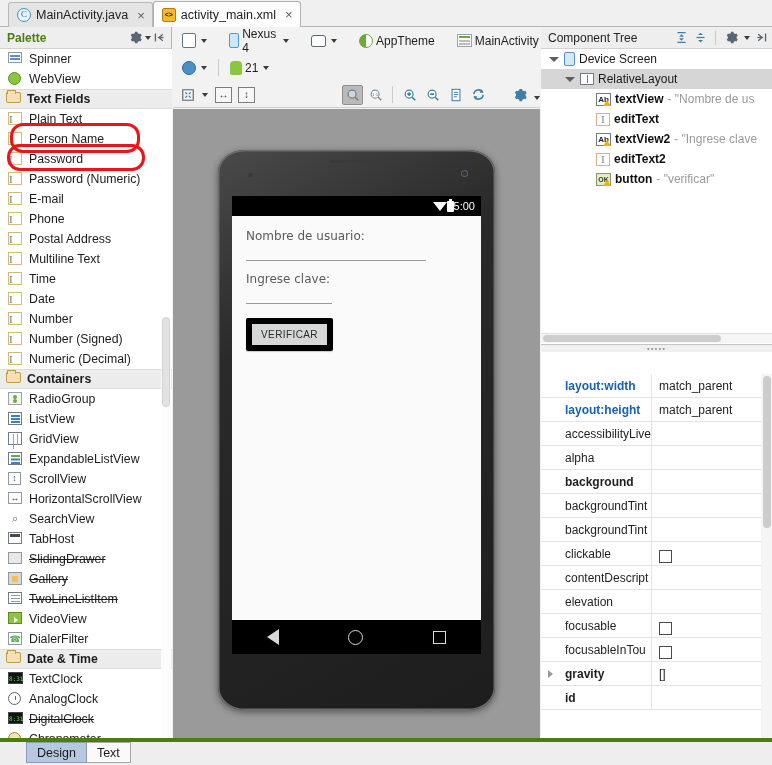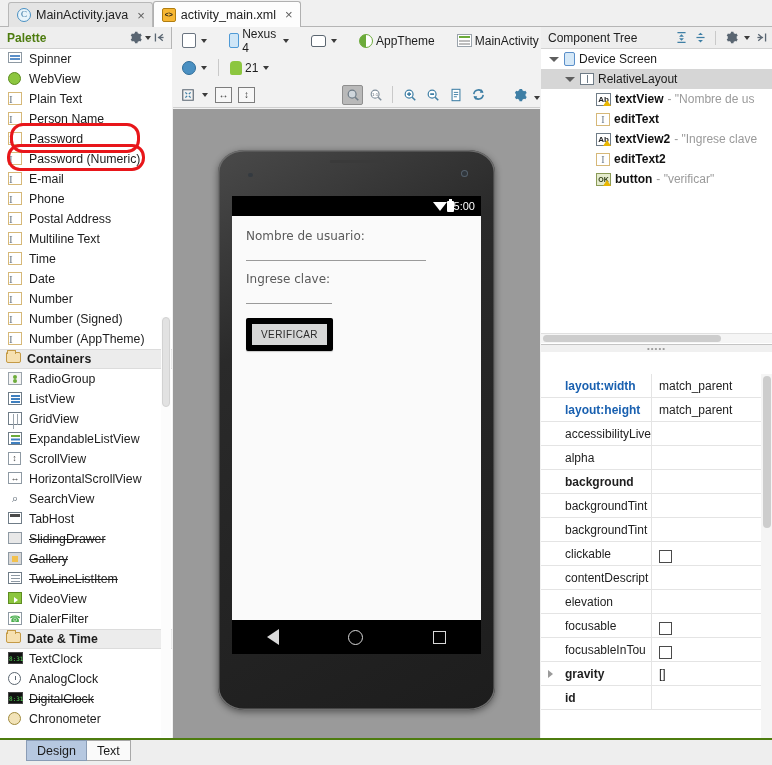--- a/index.html
+++ b/index.html
@@ -226,21 +226,21 @@
   .prop-name { width: 110px; padding-left: 24px; overflow: hidden; white-space: nowrap; color: #1e1e1e; }
   .prop-name.layout { color: #1960b0; font-weight: bold; }
   .prop-name.bold { font-weight: bold; }
   .prop-val { flex: 1; border-left: 1px solid #e4e4e4; padding-left: 7px; height: 24px; line-height: 24px; color: #1e1e1e; overflow:hidden; white-space:nowrap; }
   .prop-expander { position:absolute; left:7px; width:0;height:0;border-top:4px solid transparent;border-bottom:4px solid transparent;border-left:5px solid #9a9a9a; }
   .cbox { display:inline-block; width:13px;height:13px;border:1.3px solid #4a4a4a;background:#fff; vertical-align:middle; margin-top:5px;}
   #props-scroll { position:absolute; right:0; top:29px; width:11px; height:365px; background:#f5f5f5; }
   #props-scroll .thumb { width:8px; margin:2px auto; height:152px; background:#cdcdcd; border-radius:4px; }
 
   
-  #bottom { position: absolute; left: 0; bottom: 0; width: 772px; height: 27px; background: #eeeeee; border-top: 2px solid #4d7c0f; display:flex; align-items:flex-start; padding-left: 26px; }
+  #bottom { position: absolute; left: 0; bottom: 0; width: 772px; height: 27px; background: #eeeeee; border-top: 4px solid #4d7c0f; display:flex; align-items:flex-start; padding-left: 26px; }
   .btab { height: 21px; padding: 0 10px; font-size: 12.5px; display:flex;align-items:center; border:1px solid #a8a8a8; cursor: default; color:#1b1b1b; }
   .btab.active { background: #b6c8e0; border-color:#8a9cb5; font-weight: normal; }
   .btab.inactive { background: #fafafa; border-left: none; }
 
   
   #pal-sb { position:absolute; right:0; top:290px; width:10px; height:420px; background:#fcfcfc; }
   #pal-sb .thumb { width:8px;margin:0 auto;height:90px;background:#e2e2e2;border:1px solid #d2d2d2;border-radius:4px; }
 </style>
 </head>
 <body>
@@ -283,20 +283,26 @@
             <span class="ic-spinner" style="display: block; position: relative;"></span>
           </span>
           <span class="lbl">Spinner</span>
         </div>
         <div class="pal-row">
           <span class="pal-ico">
             <span class="ic-globe" style="display: block; position: relative;"></span>
           </span>
           <span class="lbl">WebView</span>
         </div>
+        <div class="pal-row pal-group">
+          <span class="pal-ico">
+            <span class="ic-folder" style="display: block; position: relative;"></span>
+          </span>
+          <span class="lbl">Text Fields</span>
+        </div>
         <div class="pal-row">
           <span class="pal-ico">
             <span class="ic-edit" style="display: block; position: relative;">I</span>
           </span>
           <span class="lbl">Plain Text</span>
         </div>
         <div class="pal-row">
           <span class="pal-ico">
             <span class="ic-edit" style="display: block; position: relative;">I</span>
           </span>
@@ -359,21 +365,21 @@
         <div class="pal-row">
           <span class="pal-ico">
             <span class="ic-edit" style="display: block; position: relative;">I</span>
           </span>
           <span class="lbl">Number (Signed)</span>
         </div>
         <div class="pal-row">
           <span class="pal-ico">
             <span class="ic-edit" style="display: block; position: relative;">I</span>
           </span>
-          <span class="lbl">Number (AppTheme)</span>
+          <span class="lbl">Numeric (Decimal)</span>
         </div>
         <div class="pal-row pal-group">
           <span class="pal-ico">
             <span class="ic-folder" style="display: block; position: relative;"></span>
           </span>
           <span class="lbl">Containers</span>
         </div>
         <div class="pal-row">
           <span class="pal-ico">
             <span class="ic-radio" style="display: block; position: relative;"></span>

